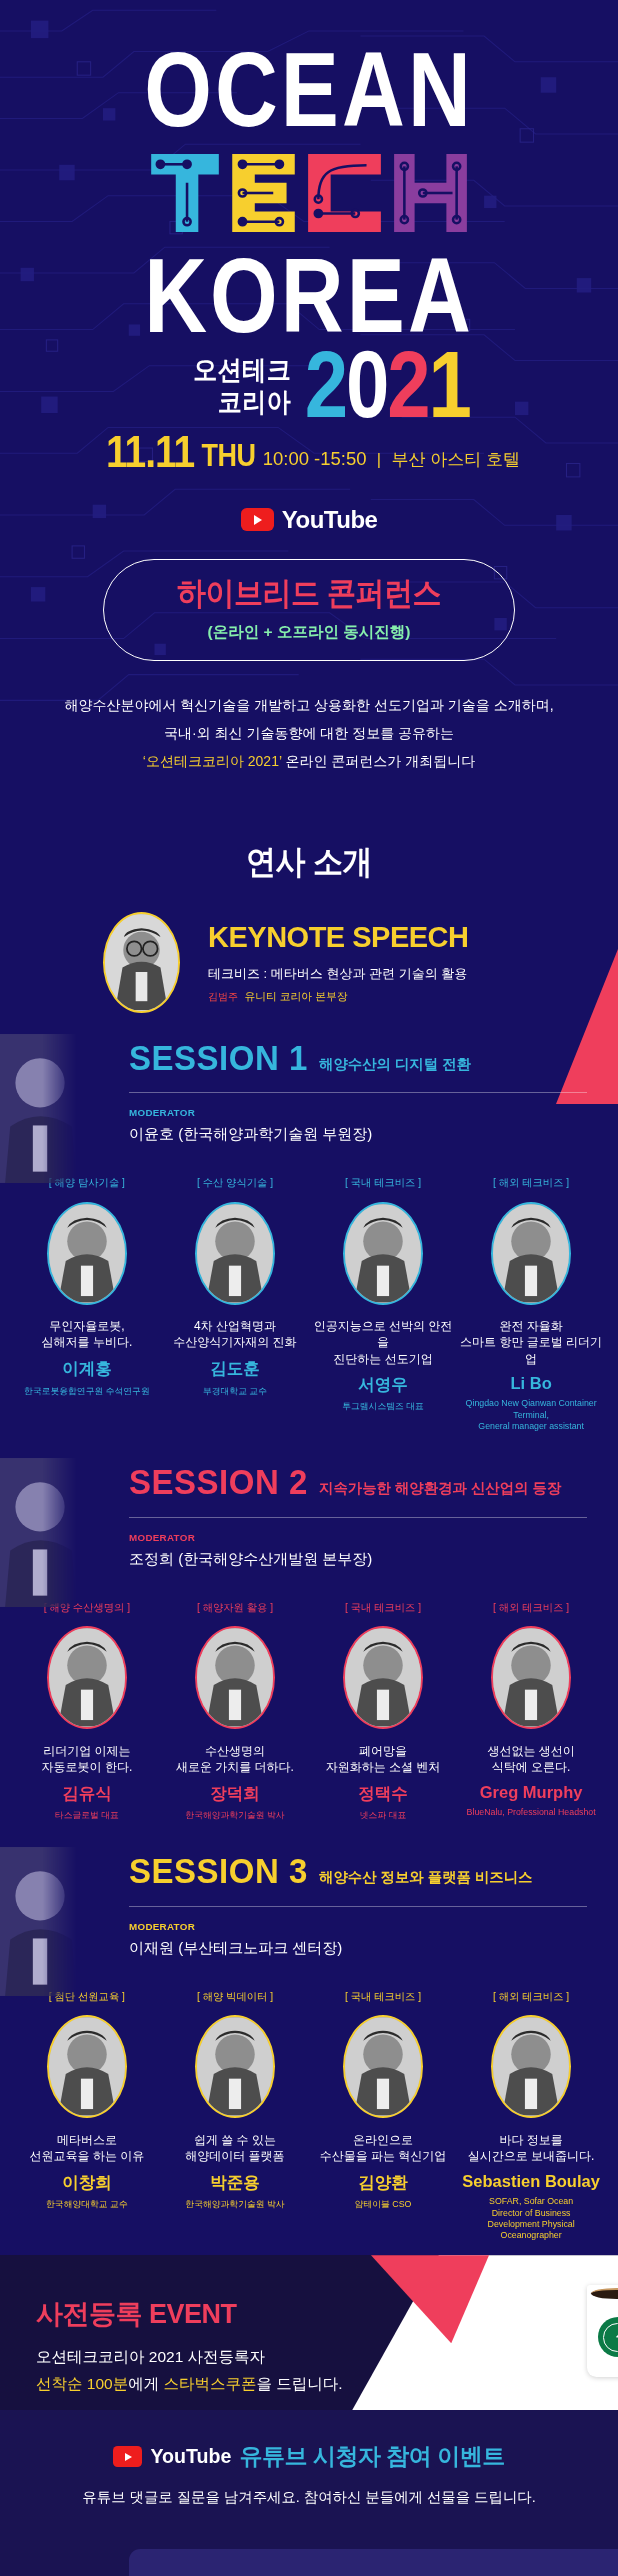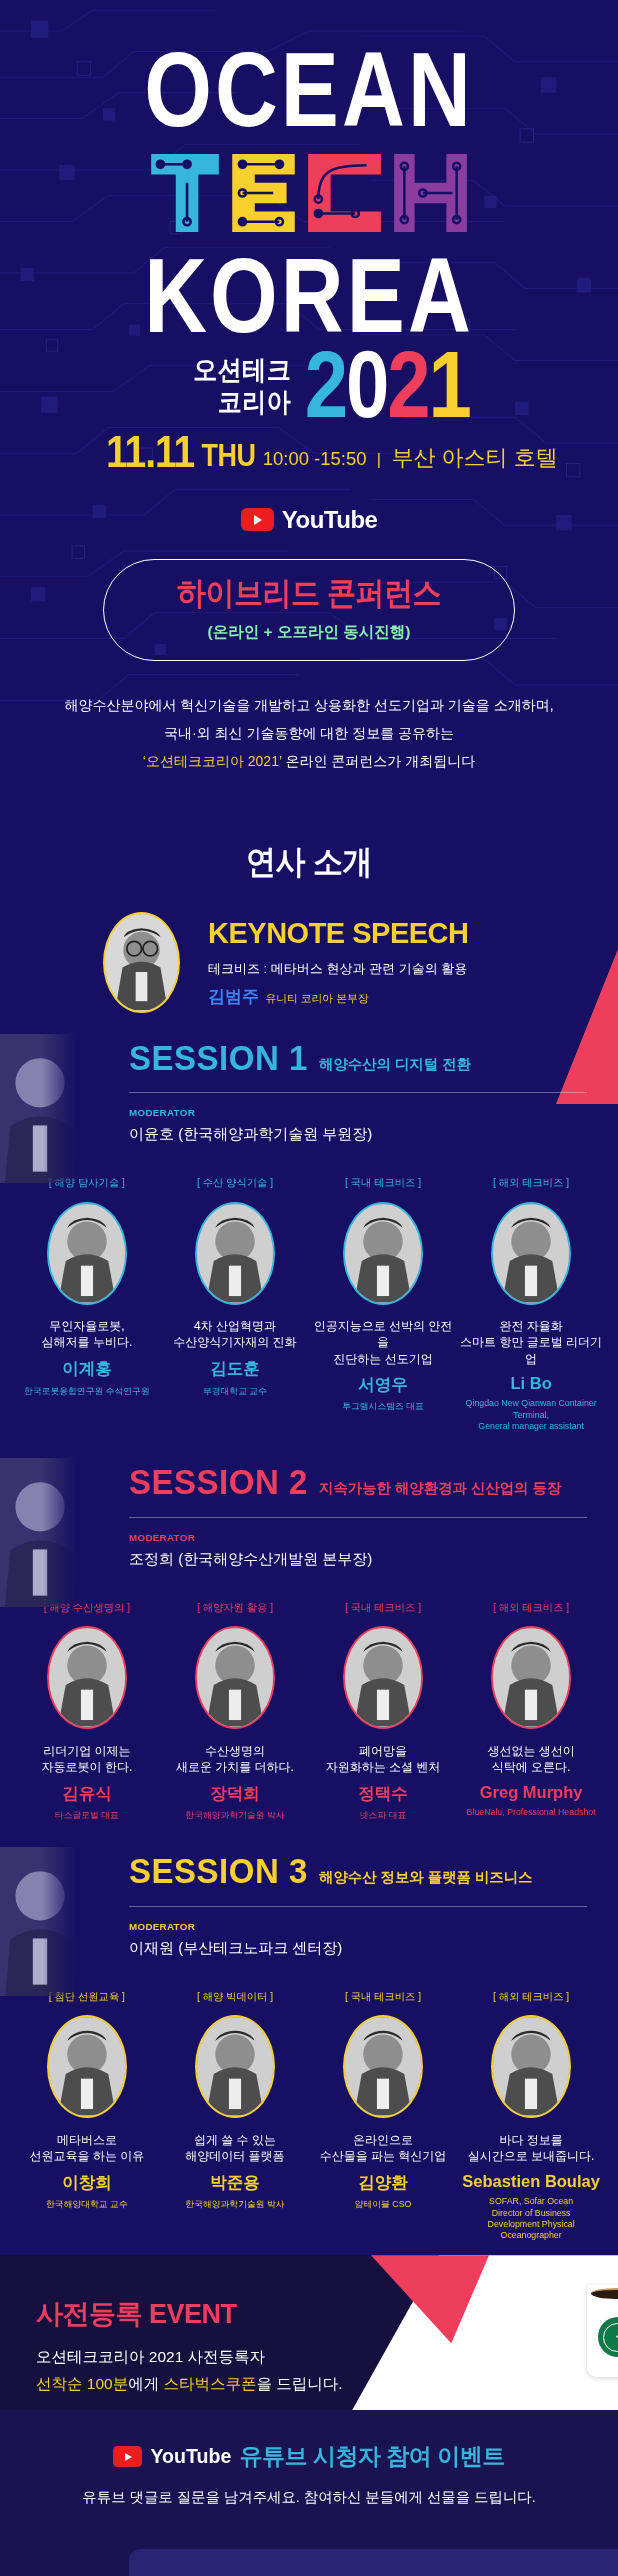--- a/index.html
+++ b/index.html
@@ -107,21 +107,21 @@
     letter-spacing: -0.5px;
     transform: scaleY(1.15);
   }
   .date-time {
     color: #f7cf2e;
     font-size: 18.5px;
     font-weight: 500;
     letter-spacing: 0;
   }
   .date-sep { color: #f7cf2e; font-size: 16.5px; padding: 0 3.1px; }
-  .date-venue { color: #f7cf2e; font-size: 22px; font-weight: 500; }
+  .date-venue { color: #f7cf2e; font-size: 17px; font-weight: 500; }
 
   .yt-row {
     display: flex; justify-content: center; align-items: center;
     gap: 8.2px; margin-top: 32px;
   }
   .yt-badge {
     width: 33px; height: 23px;
     background: #ee1d1d; border-radius: 5.7px;
     display: flex; align-items: center; justify-content: center;
   }
@@ -193,21 +193,21 @@
     background: #cfcfcf;
     flex: none;
     position: relative;
   }
   .kn-text { }
   .kn-head {
     color: #f7cf2e; font-size: 29px; font-weight: 800; letter-spacing: -0.5px;
     margin-bottom: 10.3px;
   }
   .kn-topic { color: #ffffff; font-size: 13px; margin-bottom: 7.2px; }
-  .kn-name { color: #3b82f6; font-size: 17px; font-weight: 700; display: inline; }
+  .kn-name { color: #ef4444; font-size: 10px; font-weight: 400; display: inline; }
   .kn-org { color: #f7cf2e; font-size: 10.8px; display: inline; margin-left: 4.1px; }
 
   .pink-wedge {
     position: absolute; right: 0; top: 62px;
     width: 62px; height: 155px;
     background: #ef3e5c;
     clip-path: polygon(100% 0, 100% 100%, 0 100%);
   }
 
   

